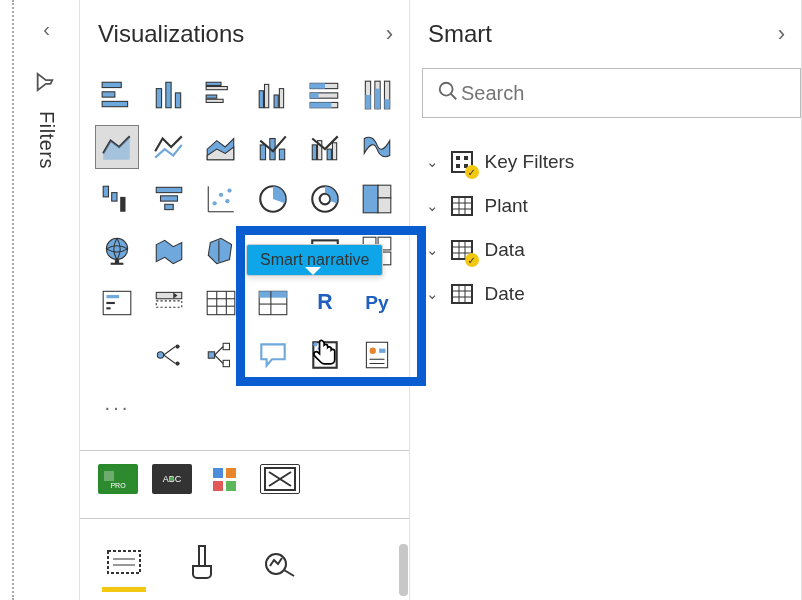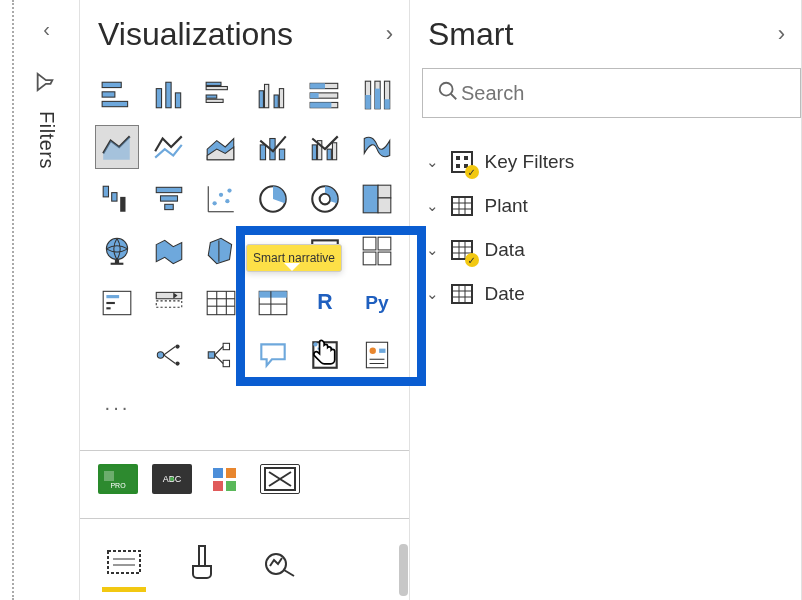--- a/index.html
+++ b/index.html
@@ -51,21 +51,21 @@
   .viz-pane { width: 330px; padding: 0 10px 0 12px; }
   .fields-pane { flex: 1; padding: 0 10px 0 12px; }
   .pane-header {
     display: flex;
     align-items: center;
     justify-content: space-between;
     height: 68px;
     padding: 0 6px;
   }
   .pane-header .title {
-    font-size: 32px;
+    font-size: 24px;
     color: #2c2c2c;
   }
   .pane-header .chev { font-size: 22px; color: #666; }
   .viz-grid {
     display: grid;
     grid-template-columns: repeat(6, 42px);
     grid-auto-rows: 42px;
     gap: 10px 10px;
     padding: 6px 4px 4px 4px;
     position: relative;
@@ -86,25 +86,25 @@
     font-size: 20px; color: #666; letter-spacing: 2px;
   }
   .highlight-box {
     position: absolute;
     border: 9px solid #0a5dd1;
     pointer-events: none;
     z-index: 20;
   }
   .tooltip {
     position: absolute;
-    background: #fde047;
+    background: #0ea5e9;
     border: 1px solid #ccc;
     border-radius: 3px;
-    padding: 6px 6px;
-    font-size: 12px;
+    padding: 6px 13px;
+    font-size: 16px;
     color: #333;
     white-space: nowrap;
     box-shadow: 0 2px 6px rgba(0,0,0,0.15);
     z-index: 30;
   }
   .tooltip::after {
     content: "";
     position: absolute;
     bottom: -8px;
     left: 50%;

